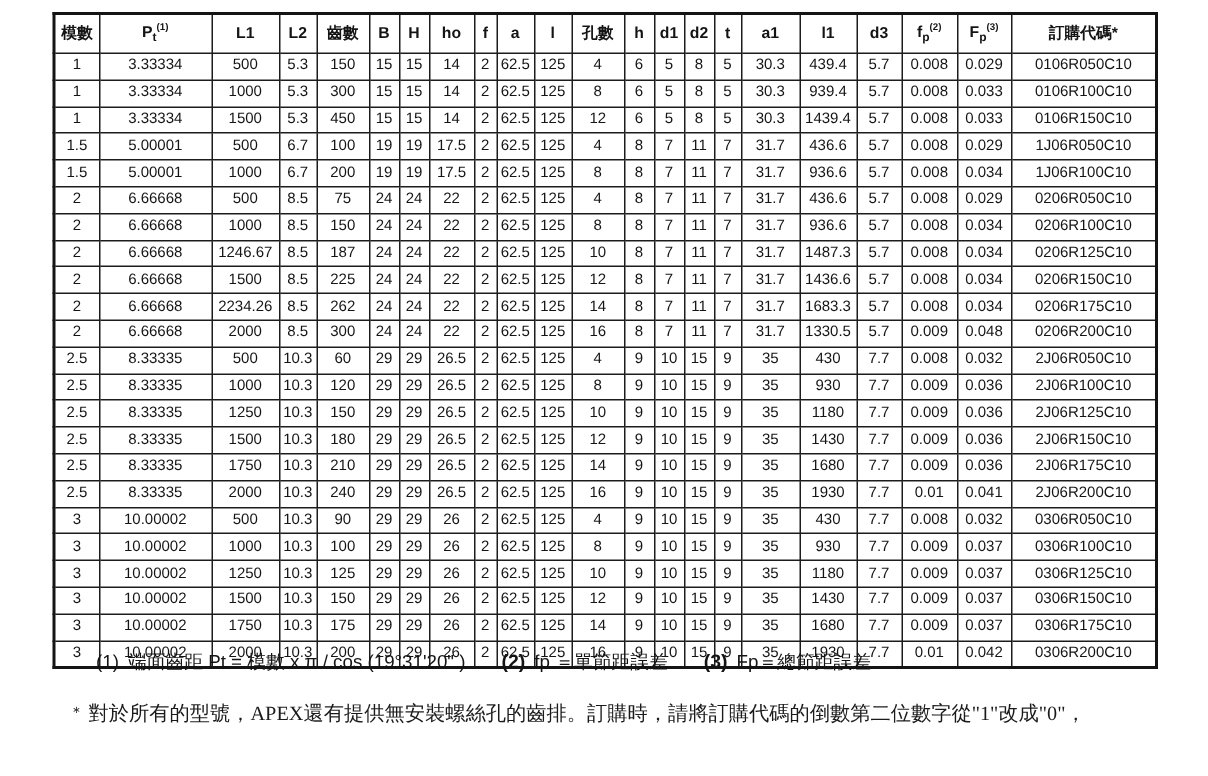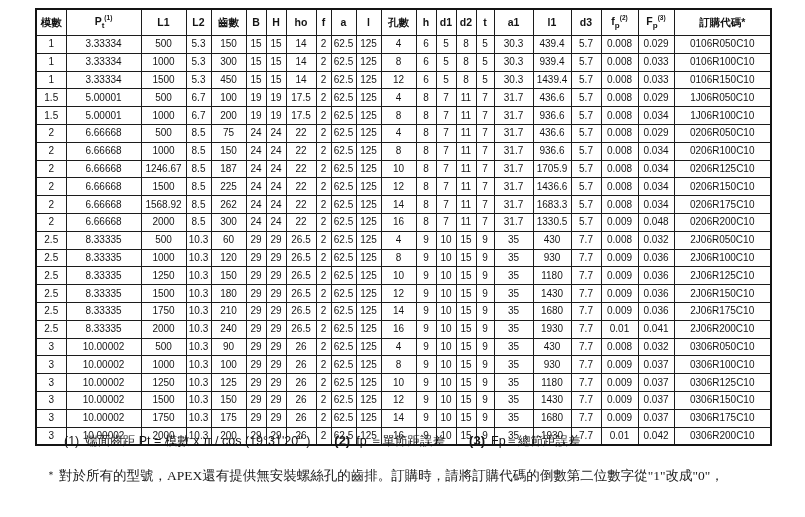--- a/index.html
+++ b/index.html
@@ -282,21 +282,21 @@
           <td>22</td>
           <td>2</td>
           <td>62.5</td>
           <td>125</td>
           <td>10</td>
           <td>8</td>
           <td>7</td>
           <td>11</td>
           <td>7</td>
           <td>31.7</td>
-          <td>1705.9</td>
+          <td>1487.3</td>
           <td>5.7</td>
           <td>0.008</td>
           <td>0.034</td>
           <td>0206R125C10</td>
         </tr>
         <tr>
           <td>2</td>
           <td>6.66668</td>
           <td>1500</td>
           <td>8.5</td>
@@ -315,21 +315,21 @@
           <td>31.7</td>
           <td>1436.6</td>
           <td>5.7</td>
           <td>0.008</td>
           <td>0.034</td>
           <td>0206R150C10</td>
         </tr>
         <tr>
           <td>2</td>
           <td>6.66668</td>
-          <td>1568.92</td>
+          <td>2234.26</td>
           <td>8.5</td>
           <td>262</td>
           <td>24</td>
           <td>24</td>
           <td>22</td>
           <td>2</td>
           <td>62.5</td>
           <td>125</td>
           <td>14</td>
           <td>8</td>

